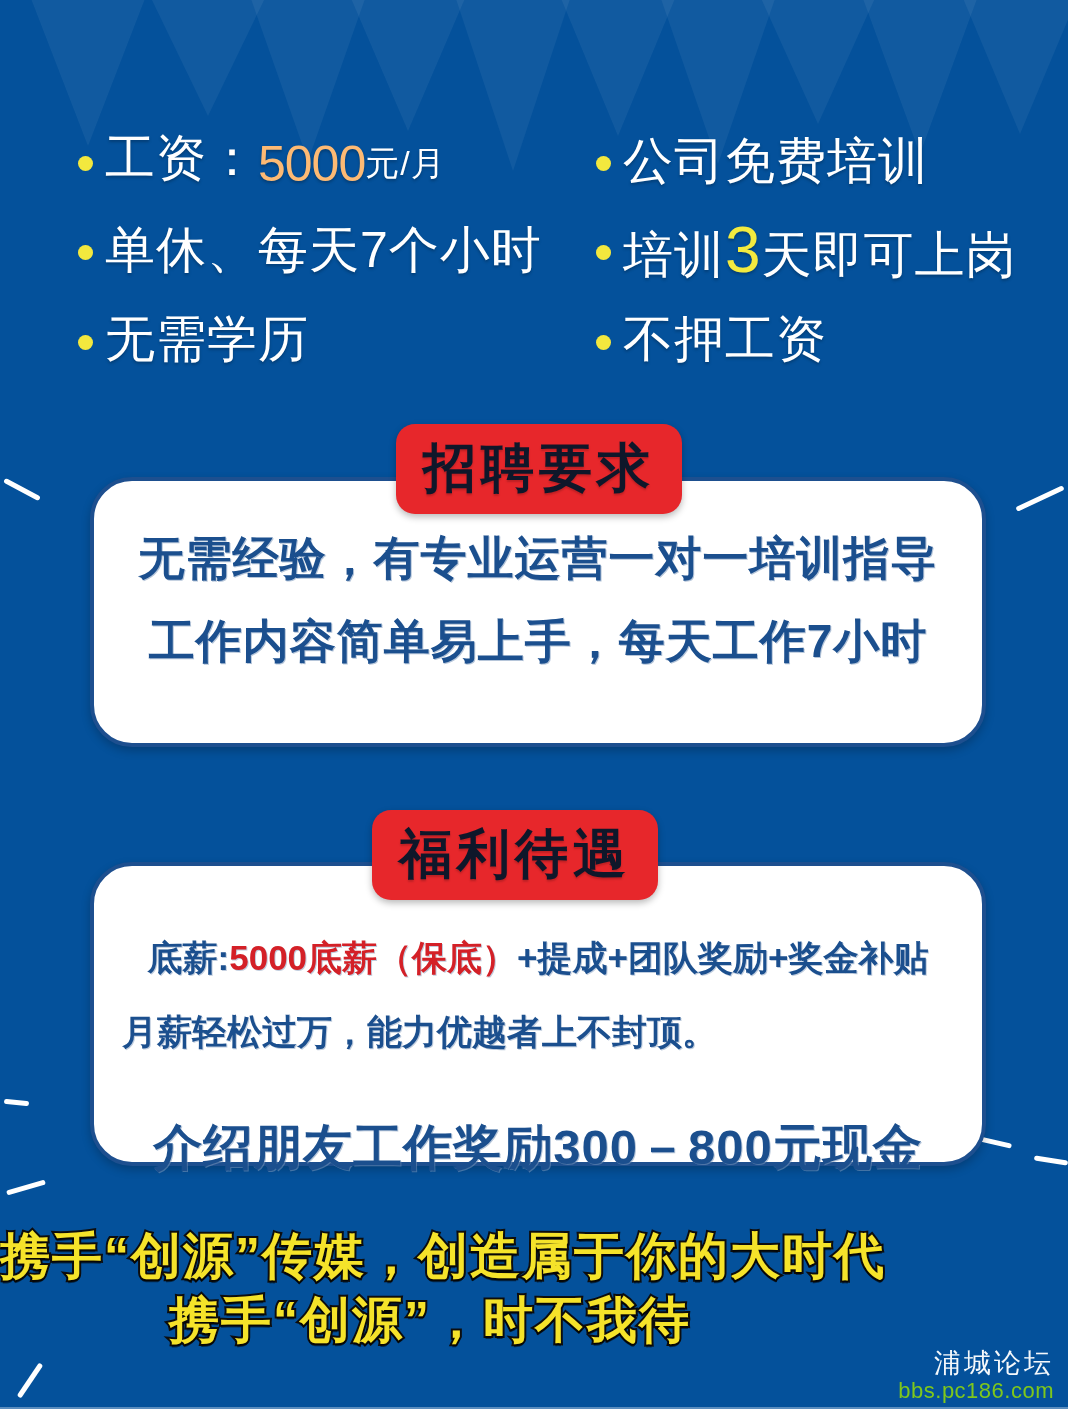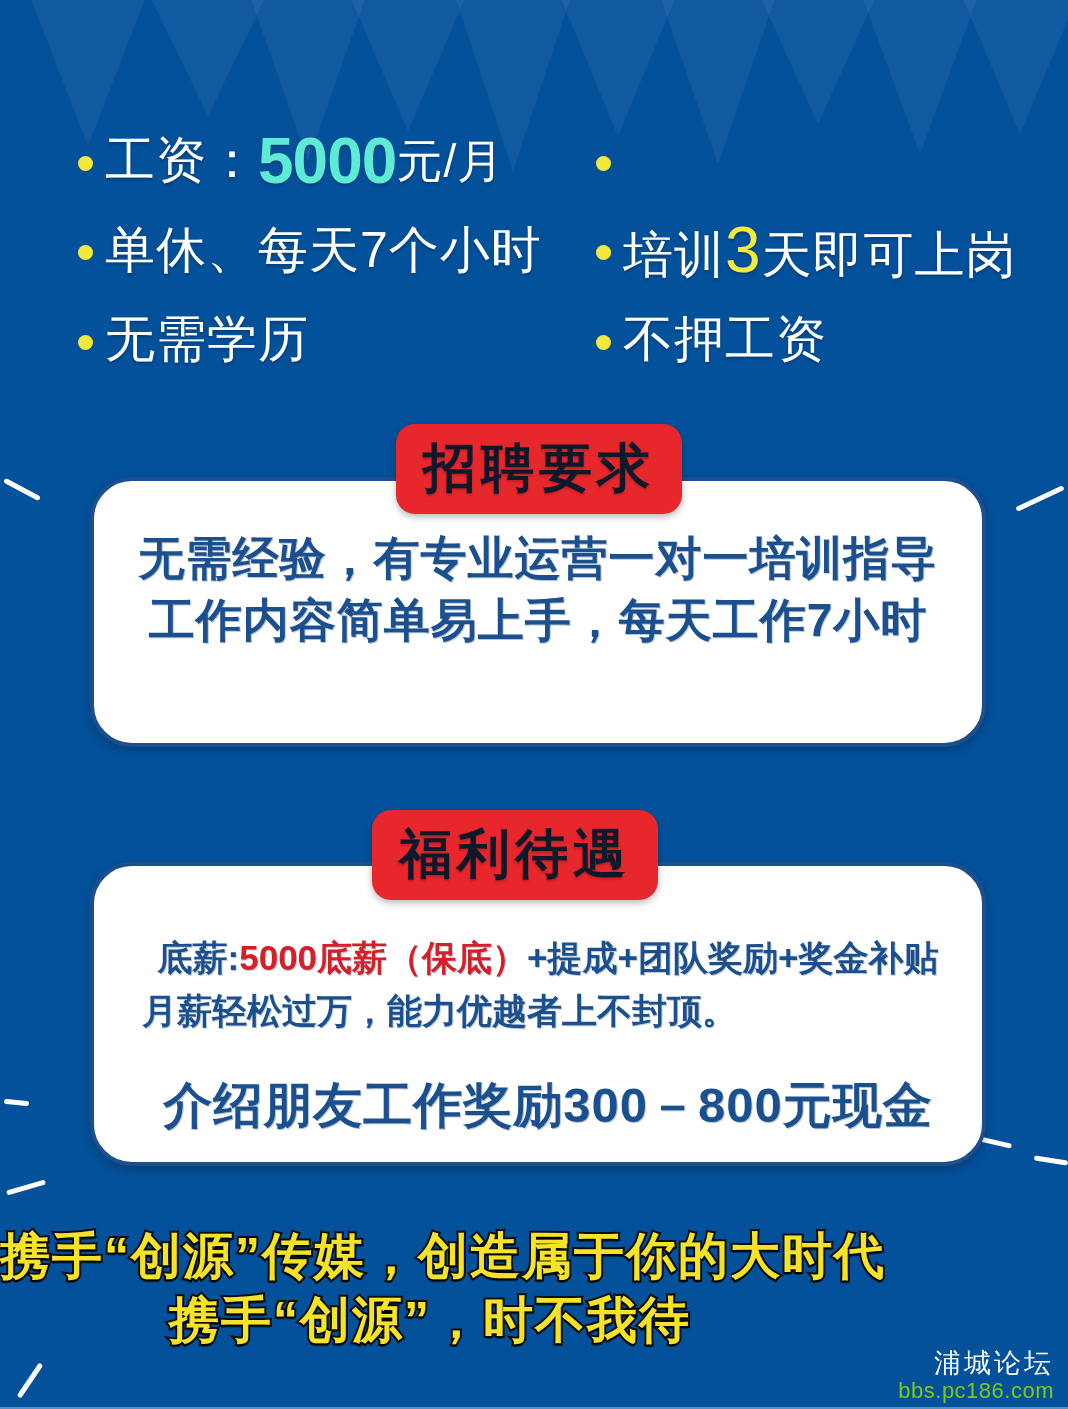--- a/index.html
+++ b/index.html
@@ -28,23 +28,23 @@
   .bline{display:flex;align-items:center;}
   .dot{
     width:15px;height:15px;border-radius:50%;background:#f3e83e;
     flex:0 0 auto;margin-right:12px;margin-top:6px;
   }
   .btxt{
     color:#ffffff;font-size:50px;line-height:1;white-space:nowrap;
     font-weight:400;letter-spacing:1px;
     text-shadow:0 2px 3px rgba(0,0,0,.25);
   }
-  .big-yellow{color:#5eead4;font-size:64px;font-weight:700;vertical-align:-6px;letter-spacing:-1px;}
+  .big-yellow{color:#fdba74;font-size:50px;font-weight:400;vertical-align:-6px;letter-spacing:-1px;}
   .mid-yellow{color:#f3ea3f;font-size:64px;font-weight:400;}
-  .unit{font-size:46px;color:#ffffff;text-align:center;}
+  .unit{font-size:34px;color:#ffffff;text-align:center;}
 
   
   .badge{
     position:absolute;
     background:#e7272b;
     border-radius:19px;
     color:#0f172a;
     font-size:53px;font-weight:bold;letter-spacing:5px;
     display:flex;align-items:center;justify-content:center;
     box-shadow:0 3px 7px rgba(0,0,0,.28);
@@ -56,21 +56,21 @@
   .card{
     position:absolute;
     background:#ffffff;
     border:4px solid #1d4f8f;
     border-radius:42px;
     box-shadow:0 4px 10px rgba(0,0,0,.22);
     z-index:2;
   }
   .card-inner{
     position:absolute;left:0;right:0;
-    display:flex;flex-direction:column;align-items:center;justify-content:center;
+    display:flex;flex-direction:column;align-items:center;justify-content:center;gap:21px;
   }
 
   .req-line{
     color:#1b4f8e;font-size:46px;font-weight:bold;line-height:1.35;
     white-space:nowrap;letter-spacing:1px;
     text-shadow:1px 1px 0 rgba(120,150,185,.55);
   }
 
   .ben-line{
     font-size:35px;font-weight:bold;line-height:1.5;white-space:nowrap;
@@ -129,20 +129,21 @@
 
   <div class="bullets">
 
     <div class="bline">
       <span class="dot"></span>
       <span class="btxt"><span>工资：</span><span class="big-yellow">5000</span><span class="unit">元/月</span></span>
     </div>
 
     <div class="bline">
       <span class="dot"></span>
+      <span class="btxt">公司免费培训</span>
     </div>
 
     <div class="bline">
       <span class="dot"></span>
       <span class="btxt"><span>单休、每天</span><span>7</span><span>个小时</span></span>
     </div>
 
     <div class="bline">
       <span class="dot"></span>
       <span class="btxt"><span>培训</span><span class="mid-yellow">3</span><span>天即可上岗</span></span>
@@ -165,21 +166,21 @@
   <div class="card" style="left:90px;top:477px;width:888px;height:262px;">
     <div class="card-inner" style="top:46px;">
       <div class="req-line">无需经验，有专业运营一对一培训指导</div>
       <div class="req-line">工作内容简单易上手，每天工作7小时</div>
     </div>
   </div>
 
   <div class="badge" style="left:372px;top:810px;width:286px;height:90px;">福利待遇</div>
 
   <div class="card" style="left:90px;top:862px;width:888px;height:296px;">
-    <div class="card-inner" style="top:66px;padding-left:20px;">
+    <div class="card-inner" style="top:66px;">
       <div class="ben-line"><span>底薪:</span><span class="ben-red">5000底薪（保底）</span><span>+提成+团队奖励+奖金补贴</span></div>
       <div class="ben-line" style="align-self:flex-start;margin-left:28px;">月薪轻松过万，能力优越者上不封顶。</div>
       <div class="ben-big" style="margin-top:36px;">介绍朋友工作奖励300－800元现金</div>
     </div>
   </div>
 
   <div class="slogan" style="top:1228px;">携手“创源”传媒，创造属于你的大时代</div>
   <div class="slogan" style="top:1292px;">携手“创源”，时不我待</div>
 
   <div class="watermark">

